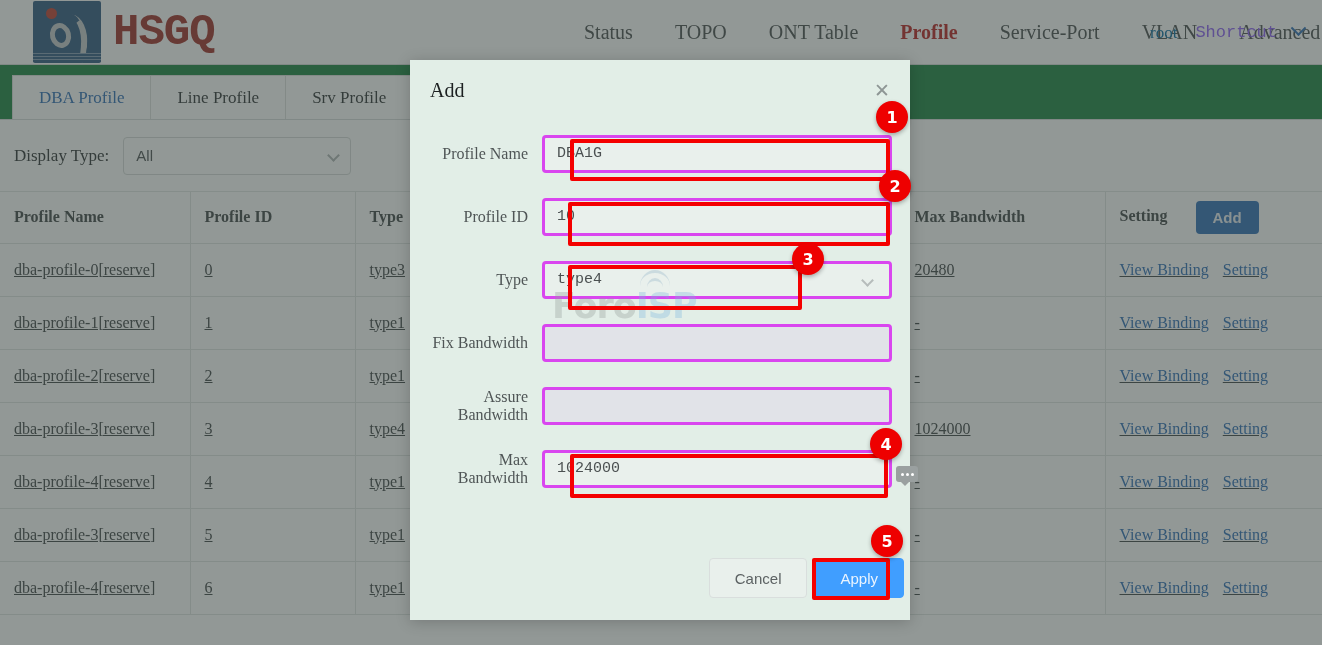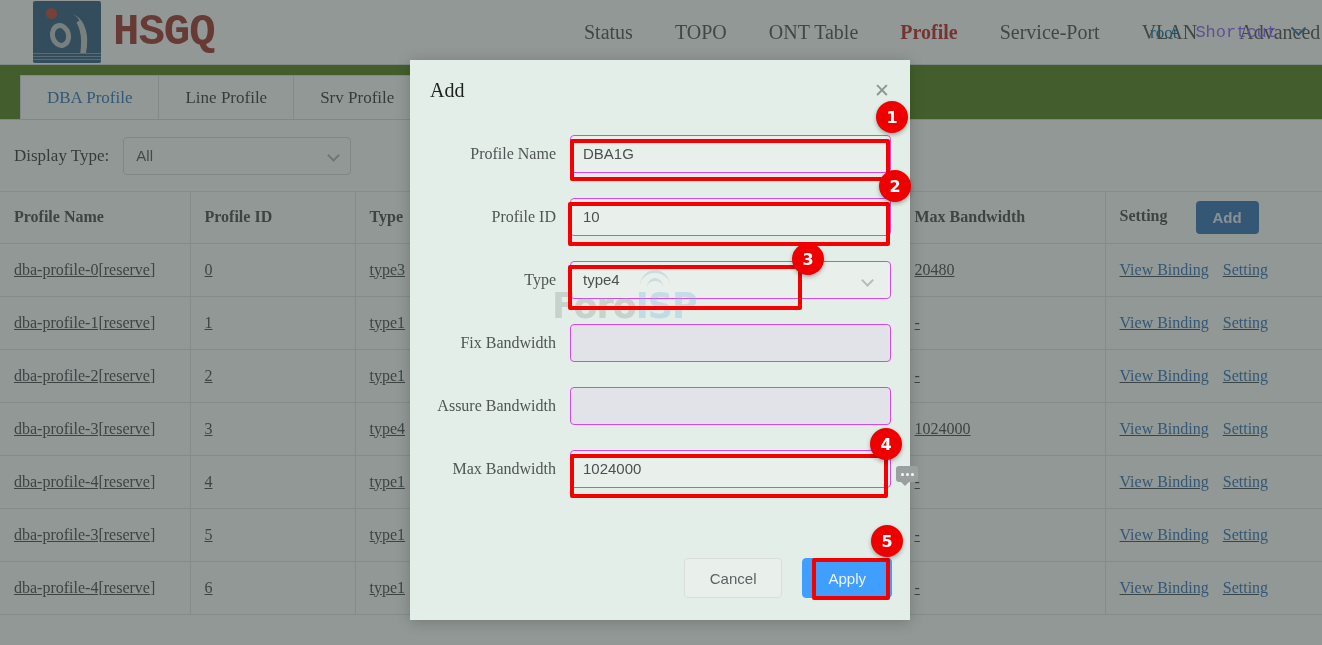--- a/index.html
+++ b/index.html
@@ -115,24 +115,24 @@
     width: 11px; height: 11px;
     border-right: 2px solid #2a6bb5;
     border-bottom: 2px solid #2a6bb5;
     transform: rotate(45deg) translate(-3px,-3px);
     margin-left: 10px; margin-right: 8px;
   }
 
   
   .tabsrow {
     height: 55px;
-    background: #4d7c0f;
+    background: #15803d;
     display: flex;
     align-items: flex-end;
-    padding-left: 20px;
+    padding-left: 12px;
     border-bottom: 1px solid #d7dbda;
   }
   .tab {
     height: 44px;
     padding: 0 26px;
     display: flex; align-items: center;
     font-size: 17px;
     color: #2b2f30;
     border: 1px solid #dcdfde;
     border-bottom: none;
@@ -256,27 +256,27 @@
     text-align: right;
     padding-right: 14px;
     font-size: 16px;
     color: #4f5556;
   }
   .fctl {
     flex: 1;
     position: relative;
   }
   .finput {
-    width: 321px; height: 38px;
-    border: 1px solid #d946ef;
+    width: 350px; height: 38px;
+    border: 3px solid #d946ef;
     border-radius: 4px;
     background: #e9f0ec;
     display: flex; align-items: center;
     padding: 0 12px;
-    font-family: Liberation Sans, sans-serif;
+    font-family: Liberation Mono, monospace;
     font-size: 15px;
     color: #4b5051;
   }
   .finput.disabled {
     background: #e1e3e8;
     color: #a7acad;
   }
   .finput .icaret {
     position: absolute; right: 20px; top: 15px;
     width: 9px; height: 9px;
@@ -306,22 +306,22 @@
     display: flex; align-items: center; justify-content: center;
     z-index: 80;
     box-shadow: 0 2px 4px rgba(0,0,0,0.3);
   }
 
   
   .modal-foot {
     position: absolute;
     left: 0; right: 0; bottom: 22px;
     display: flex; justify-content: flex-end;
-    padding-right: 18px;
-    gap: 20px;
+    padding-right: 6px;
+    gap: 7px;
   }
   .btn {
     font-family: "Liberation Sans", sans-serif;
     font-size: 15px;
     height: 40px;
     padding: 0 25px;
     border-radius: 4px;
     display: flex; align-items: center; justify-content: center;
   }
   .btn-cancel { background: #e9f0ec; border: 1px solid #d9dedd; color: #5c6263; }

